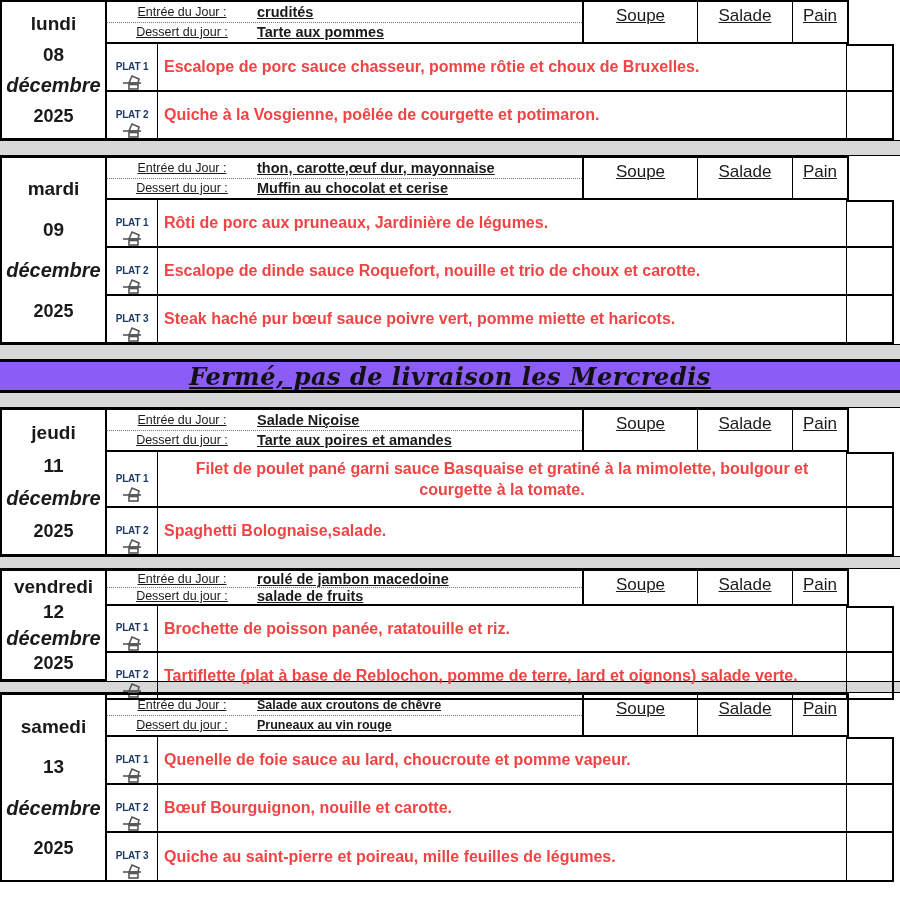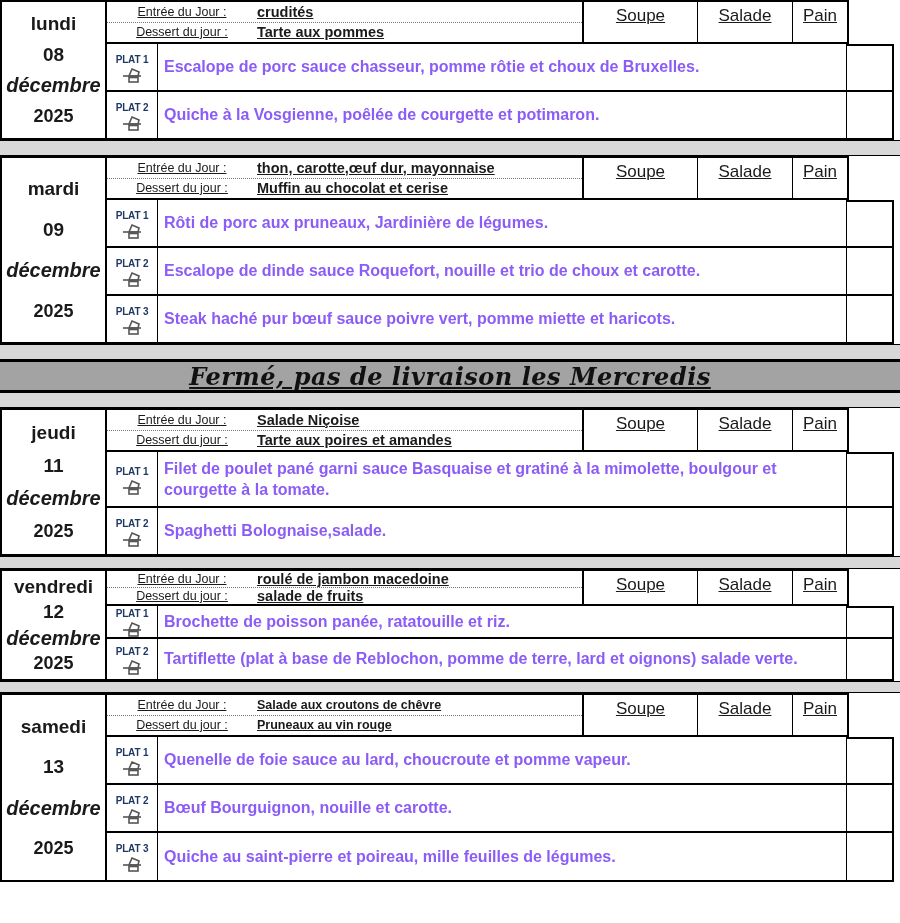--- a/index.html
+++ b/index.html
@@ -45,36 +45,36 @@
   }
   .hcell.soupe  { width: 114px; flex: 0 0 114px; }
   .hcell.salade { width: 95px;  flex: 0 0 95px; }
   .hcell.pain   { flex: 1; border-right: none; }
 
   
   .plat-row { display: flex; border-bottom: 2px solid #000; border-right: 2px solid #000; }
   .plat-cell {
     width: 51px; flex: 0 0 51px; border-right: 1.5px solid #000;
     display: flex; flex-direction: column; align-items: center; justify-content: center; gap: 1px;
-    padding-top: 2px;
+    padding-top: 16px;
   }
   .plat-label { font-size: 10px; font-weight: bold; color: #1f3864; letter-spacing: -0.2px; }
   .dish {
     flex: 1; border-right: 1.5px solid #000;
     display: flex; align-items: center;
     font-weight: bold; font-size: 16px; line-height: 1.32;
-    padding: 2px 6px 2px 6px; color: #8b5cf6;
+    padding: 2px 6px 2px 6px; color: #ef4444; text-align: center;
   }
   .narrow-cell { width: 45px; flex: 0 0 45px; }
   .narrow-cell.nt { border-top: 2px solid #000; }
 
   
   .sep { width: 900px; background: #d8d8d8; border-top: 1px solid #000; border-bottom: 1px solid #000; }
   .closed-band {
-    width: 900px; height: 32px; background: #a3a3a3;
+    width: 900px; height: 32px; background: #8b5cf6;
     border-top: 2px solid #000; border-bottom: 2px solid #000;
     display: flex; align-items: center; justify-content: center;
   }
   .closed-text {
     font-family: "DejaVu Serif", serif; font-style: italic; font-weight: bold;
     font-size: 24px; text-decoration: underline; letter-spacing: 0.5px; color: #111;
   }
 </style>
 </head>
 <body>

